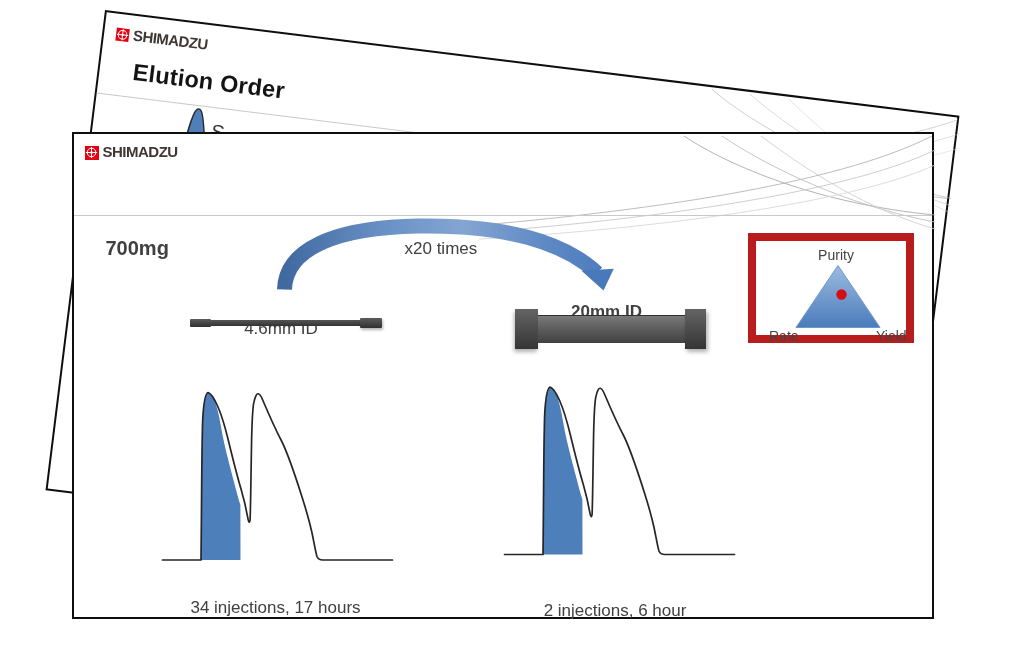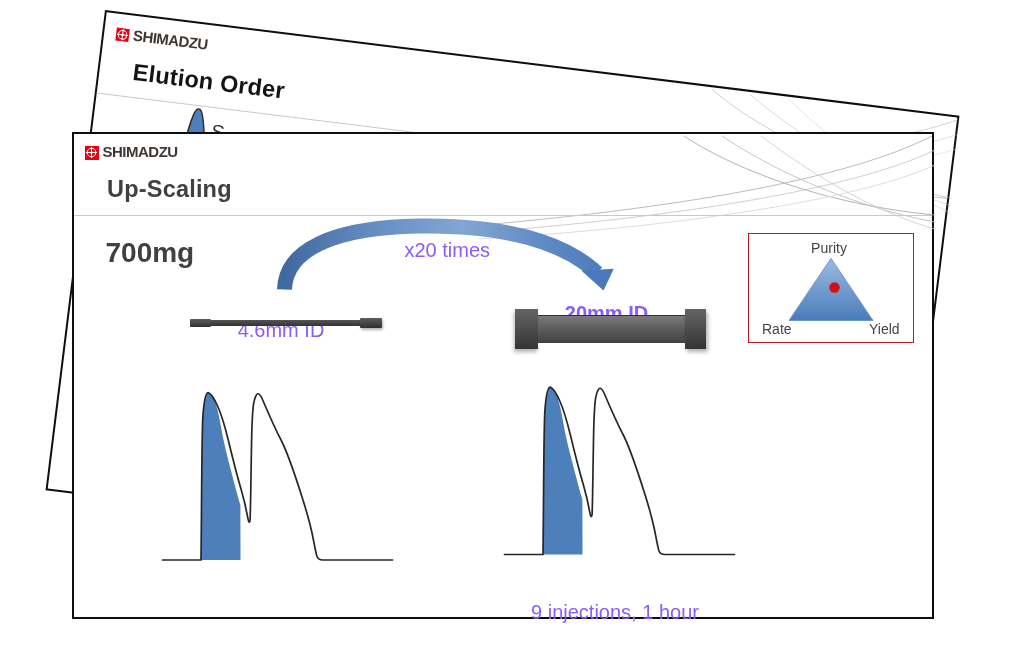--- a/index.html
+++ b/index.html
@@ -8,21 +8,21 @@
   .slide{position:absolute;background:#fff;border:2px solid #0e0e0e;box-sizing:border-box;}
   #back{left:105px;top:9.5px;width:861px;height:484px;
         transform:rotate(7.06deg);transform-origin:0 0;z-index:1;}
   #front{left:71.5px;top:131.5px;width:862.5px;height:487px;z-index:2;transform:translateZ(0);}
   .logo{position:absolute;display:flex;align-items:center;}
   .logosq{width:13.5px;height:13.5px;background:#e60012;position:relative;flex:0 0 auto;}
   .logotxt{font-weight:bold;color:#3e3734;font-size:15px;letter-spacing:-0.5px;
            margin-left:4px;white-space:nowrap;position:relative;top:-1.5px;}
   .title{position:absolute;font-weight:bold;color:#404040;font-size:23.5px;letter-spacing:0.2px;white-space:nowrap;}
   .rule{position:absolute;left:0;right:0;height:1px;background:#c9c9c9;}
-  .t19{position:absolute;font-size:20px;color:#8b5cf6;white-space:nowrap;line-height:1;}
+  .t19{position:absolute;font-size:17px;color:#404040;white-space:nowrap;line-height:1;}
   .ctr{transform:translateX(-50%);margin-top:27px;}
   svg{position:absolute;overflow:visible;}
 </style>
 </head>
 <body>
 
 <div id="back" class="slide">
   <div class="logo" style="left:11.5px;top:12px;">
     <div class="logosq">
         <svg width="13" height="13" viewBox="0 0 13 13" style="left:0;top:0">
@@ -69,24 +69,23 @@
   <div class="logo" style="left:11.5px;top:11px;">
     <div class="logosq">
         <svg width="13" height="13" viewBox="0 0 13 13" style="left:0;top:0">
       <circle cx="6.5" cy="6.5" r="4.3" fill="none" stroke="#fff" stroke-width="1"></circle>
       <path d="M6.5 0.9 V12.1 M0.9 6.5 H12.1" stroke="#fff" stroke-width="1"></path>
       <circle cx="6.5" cy="6.5" r="1.2" fill="#fff"></circle>
     </svg>
       </div>
     <div class="logotxt">SHIMADZU</div>
   </div>
-  <div class="title" style="left:33.5px;top:42.5px;">Up-Scaling</div>
   <div class="rule" style="top:81px;"></div>
 
-  <div class="title" style="left:32px;top:103.5px;font-size:28px;letter-spacing:0;">700mg</div>
+  <div class="title" style="left:32px;top:103.5px;font-size:20px;letter-spacing:0;">700mg</div>
   <div class="t19" style="left:331px;top:106px;">x20 times</div>
 
   <svg width="864" height="488" style="left:0;top:0;" viewBox="0 0 864 488">
     <defs>
       <linearGradient id="arrg" x1="211" y1="150" x2="540" y2="130" gradientUnits="userSpaceOnUse">
         <stop offset="0" stop-color="#40699f"></stop>
         <stop offset="0.3" stop-color="#6890c5"></stop>
         <stop offset="0.55" stop-color="#83a5d2"></stop>
         <stop offset="0.8" stop-color="#5e89c4"></stop>
         <stop offset="1" stop-color="#4a79bb"></stop>
@@ -112,23 +111,24 @@
     <defs>
       <g id="chrom">
         <path d="M129,178 C129.8,108.5 129.7,56.5 130.8,35.5 C131.8,20 133.7,11.1 136.1,10.7 C138.3,11.1 139.9,13.3 141.5,16.3 C144.5,22.3 147,32.5 149.5,47.5 C152.5,64.5 157.5,82.5 162.8,103 C165.4,113.5 167.4,119.5 168.4,123 L168.5,178 Z" fill="#4d7fbb"></path>
         <path d="M90.5,178 L129,178 C129.8,108.5 129.7,56.5 130.8,35.5 C131.8,20 133.7,11.1 136.1,10.7 C138.7,11.1 142.3,16.8 145.8,24.5 C150,34 153,44.5 156.5,59 C160.5,75.5 165.1,94 169.3,108 C172.5,119 174.8,130 176,136.8 C176.7,141 177.7,141.2 178.1,137.4 C178.7,123.5 179,88.5 179.7,53.5 C180.2,35.5 180.9,23 182.1,19.4 C183.2,14.7 184.7,11.4 186.3,11.8 C188,12.2 189.4,14.9 190.7,18 C196,30.5 202.5,45.5 209.8,59.5 C217,74 224.5,97.5 230.5,116.5 C234,127.5 237.3,139 239.8,150 C241.8,159 243.4,169.5 245,174.5 C246.2,177.8 248.2,178.1 251.2,178 L320.5,178" fill="none" stroke="#262626" stroke-width="1.7" stroke-linejoin="round" stroke-linecap="round"></path>
       </g>
     </defs>
     <use href="#chrom" x="0" y="0"></use>
     <use href="#chrom" x="342" y="-5.5"></use>
   </svg>
 
-  <div class="t19 ctr" style="left:541.5px;top:441px;">9 injections, 1 hour</div>
+  <div class="t19 ctr" style="left:202px;top:438.5px;">34 injections, 17 hours</div>
+  <div class="t19 ctr" style="left:541.5px;top:441px;">2 injections, 6 hour</div>
 
-  <div style="position:absolute;left:674px;top:99px;width:166px;height:110px;border:1px solid #b91c1c;box-sizing:border-box;">
+  <div style="position:absolute;left:674px;top:99px;width:166px;height:110px;border:8px solid #b91c1c;box-sizing:border-box;">
     <svg width="162" height="106" viewBox="0 0 162 106" style="left:0;top:0;">
       <defs>
         <linearGradient id="trig" x1="0" y1="0" x2="0" y2="1">
           <stop offset="0" stop-color="#9cbbe2"></stop>
           <stop offset="1" stop-color="#4a7cba"></stop>
         </linearGradient>
       </defs>
       <polygon points="82,24.5 124,86.5 40,86.5" fill="url(#trig)" stroke="#6f97c9" stroke-width="1"></polygon>
       <circle cx="85.5" cy="53.5" r="5.2" fill="#d40f12"></circle>
       <text x="80" y="18.5" font-size="14" fill="#444444" text-anchor="middle">Purity</text>

